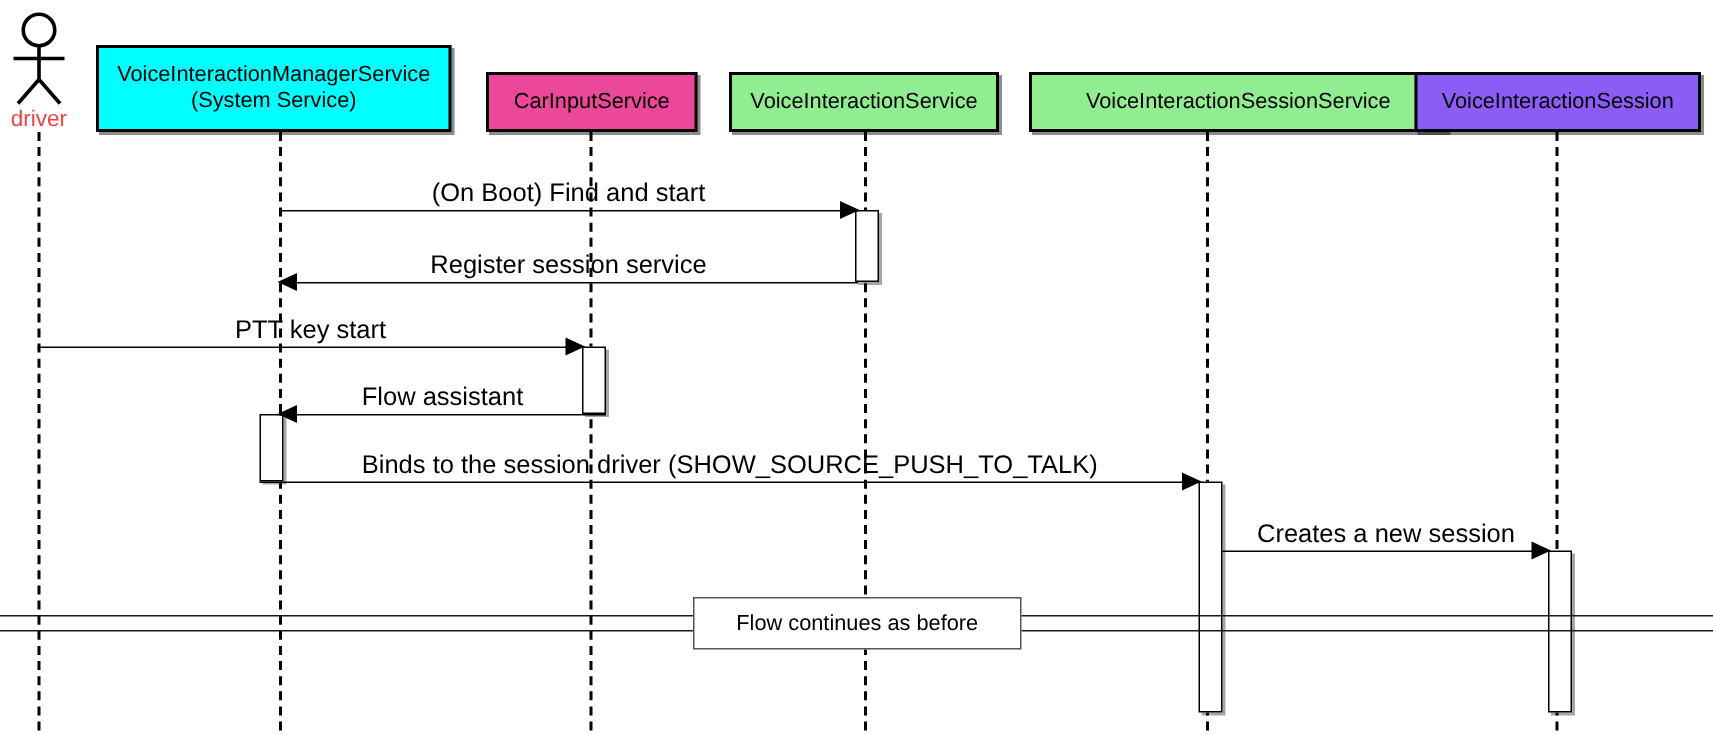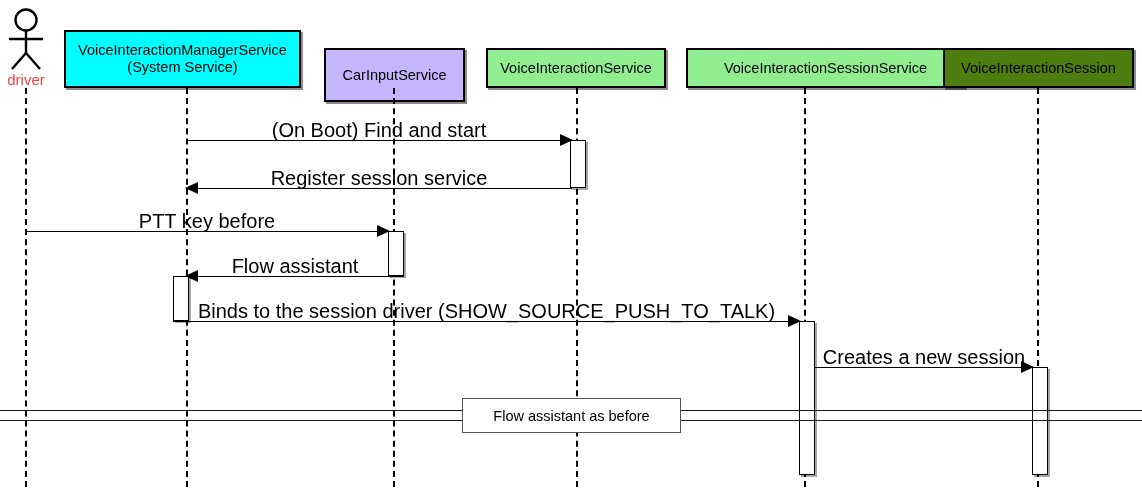--- a/index.html
+++ b/index.html
@@ -78,21 +78,21 @@
   }
   .msg.left .head{
     left:-1px;
     border-right:13px solid #000;
   }
   .msg .label{
     position:absolute;
     left:0;right:0;
     top:-21px;
     text-align:center;
-    font-size:20px;
+    font-size:17px;
     color:#000;
     white-space:nowrap;
   }
 
   
   .divider-line{
     position:absolute;
     left:0;
     height:0;
     border-top:1.8px solid #1a1a1a;
@@ -124,33 +124,33 @@
       <line x1="26" y1="45" x2="40" y2="61" stroke="#000" stroke-width="2.4"></line>
     </svg>
     <div class="actor-label" style="left:0px;top:63px;width:52px;">driver</div>
   </div>
 
   <div class="participant" style="left:64px;top:30px;width:237px;height:58px;background:#00FFFF;flex-direction:column;">
     <span>VoiceInteractionManagerService</span>
     <span>(System Service)</span>
   </div>
 
-  <div class="participant" style="left:324px;top:48px;width:141px;height:54px;background:#c4b5fd;">
+  <div class="participant" style="left:324px;top:48px;width:141px;height:40px;background:#ec4899;">
     <span>CarInputService</span>
   </div>
 
   <div class="participant" style="left:486px;top:48px;width:180px;height:40px;background:#90EE90;">
     <span>VoiceInteractionService</span>
   </div>
 
   <div class="participant" style="left:686px;top:48px;width:279px;height:40px;background:#90EE90;">
     <span>VoiceInteractionSessionService</span>
   </div>
 
-  <div class="participant" style="left:943px;top:48px;width:191px;height:40px;background:#4d7c0f;">
+  <div class="participant" style="left:943px;top:48px;width:191px;height:40px;background:#8b5cf6;">
     <span>VoiceInteractionSession</span>
   </div>
 
   <div class="lifeline" style="left:25px;top:88px;height:399px;"></div>
   <div class="lifeline" style="left:186px;top:88px;height:399px;"></div>
   <div class="lifeline" style="left:393px;top:88px;height:399px;"></div>
   <div class="lifeline" style="left:576px;top:88px;height:399px;"></div>
   <div class="lifeline" style="left:804px;top:88px;height:399px;"></div>
   <div class="lifeline" style="left:1037px;top:88px;height:399px;"></div>
 
@@ -172,21 +172,21 @@
 
   <div class="msg left" style="left:186px;top:188px;width:386px;">
     <div class="line"></div>
     <div class="head"></div>
     <div class="label">Register session service</div>
   </div>
 
   <div class="msg right" style="left:25px;top:231px;width:364px;">
     <div class="line"></div>
     <div class="head"></div>
-    <div class="label">PTT key before</div>
+    <div class="label">PTT key start</div>
   </div>
 
   <div class="msg left" style="left:186px;top:276px;width:218px;">
     <div class="line"></div>
     <div class="head"></div>
     <div class="label">Flow assistant</div>
   </div>
 
   <div class="msg right" style="left:173px;top:321px;width:627px;">
     <div class="line"></div>
@@ -196,16 +196,16 @@
 
   <div class="msg right" style="left:815px;top:367px;width:218px;">
     <div class="line"></div>
     <div class="head"></div>
     <div class="label">Creates a new session</div>
   </div>
 
   <div class="divider-line" style="top:410px;width:1142px;"></div>
   <div class="divider-line" style="top:420px;width:1142px;"></div>
   <div class="divider-box" style="left:462px;top:398px;width:219px;height:35px;">
-    <span>Flow assistant as before</span>
+    <span>Flow continues as before</span>
   </div>
 
 </div>
 
 </body></html>

